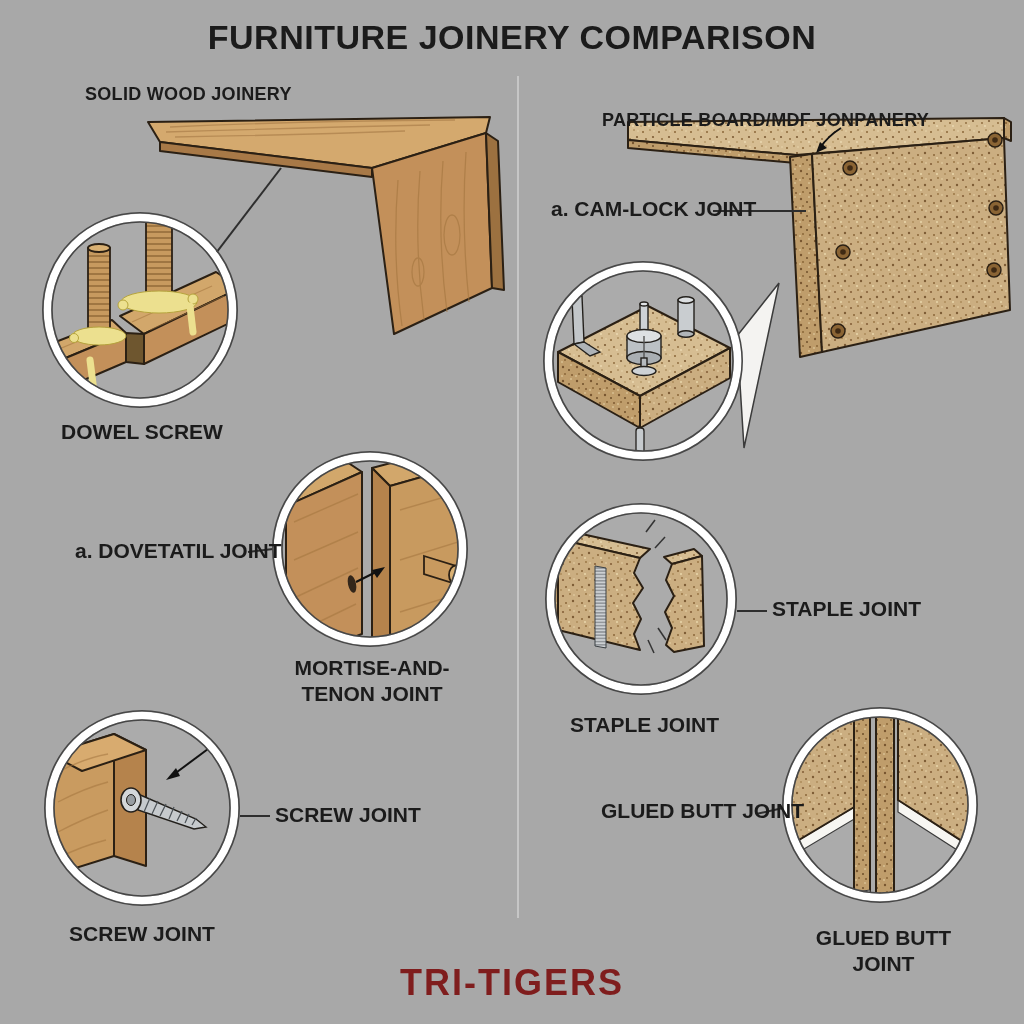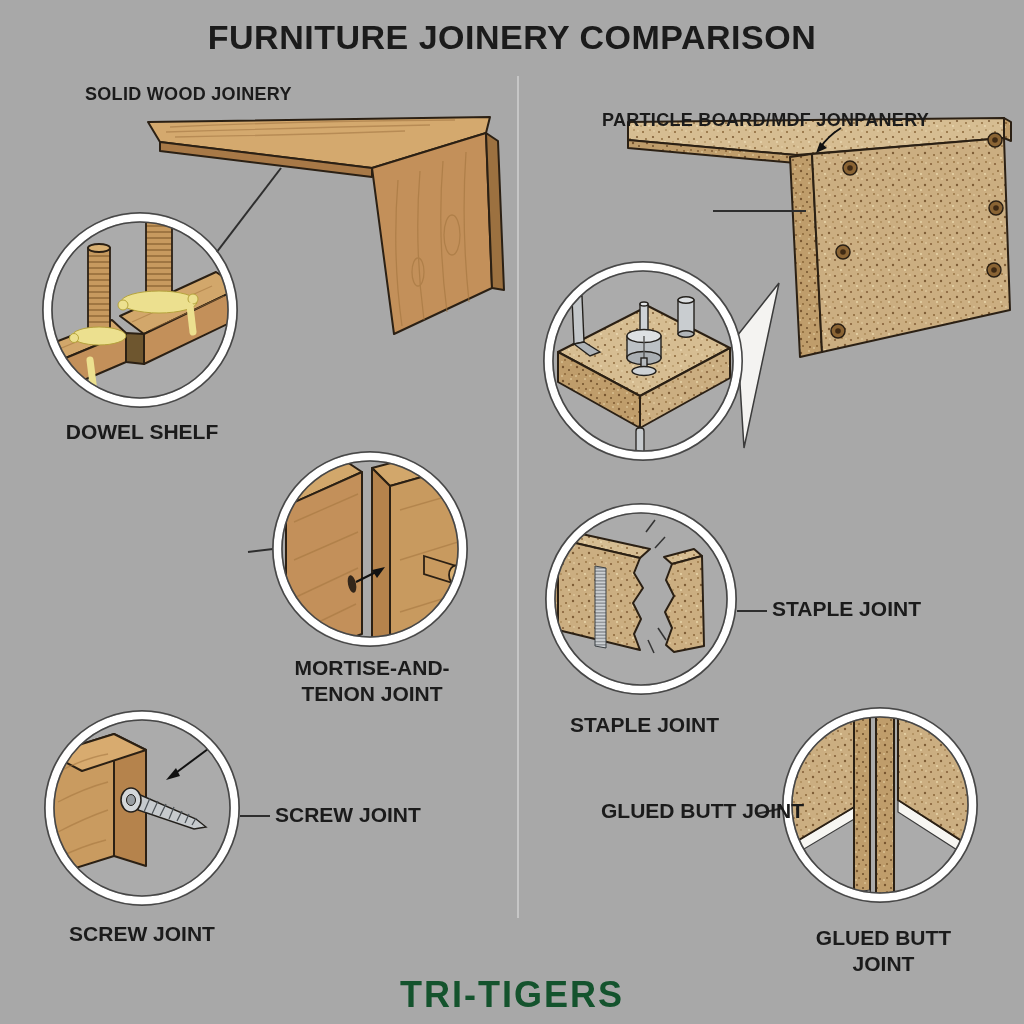--- a/index.html
+++ b/index.html
@@ -5,21 +5,21 @@
   html,body{margin:0;padding:0;background:#7f7f7f;}
   .canvas{position:relative;width:1024px;height:1024px;background:#a8a8a8;overflow:hidden;
           font-family:"Liberation Sans","DejaVu Sans",sans-serif;color:#1b1b1b;}
   .art{position:absolute;left:0;top:0;width:1024px;height:1024px;}
   .lbl{position:absolute;font-weight:700;font-size:21px;white-space:nowrap;color:#1b1b1b;}
   .hdr{font-size:18px;letter-spacing:.3px;}
   .ctr{text-align:center;white-space:normal;line-height:1.25;}
   .title{position:absolute;left:0;right:0;top:18px;text-align:center;font-size:34px;
          font-weight:700;letter-spacing:.5px;}
   .brand{position:absolute;left:0;right:0;top:962px;text-align:center;font-size:36px;
-         font-weight:800;letter-spacing:2px;color:#14532d;margin-top:12px;}
+         font-weight:800;letter-spacing:2px;color:#7f1d1d;}
 </style>
 </head>
 <body>
 
 <div class="canvas">
 
 <svg class="art" viewBox="0 0 1024 1024">
   <defs>
     <pattern id="pbL" width="16" height="16" patternUnits="userSpaceOnUse">
       <rect width="16" height="16" fill="#d6bd92"></rect>
@@ -329,24 +329,26 @@
     <circle cx="880" cy="805" r="97.2" fill="none" stroke="#474747" stroke-width="1.6"></circle>
     <circle cx="880" cy="805" r="88" fill="none" stroke="#474747" stroke-width="1.6"></circle>
   </g>
 </svg>
 
   <div class="title">FURNITURE JOINERY COMPARISON</div>
 
   <div class="lbl hdr" style="left:85px;top:84px;">SOLID WOOD JOINERY</div>
   <div class="lbl hdr" style="left:602px;top:86px;margin-top:24px;">PARTICLE BOARD/MDF JONPANERY</div>
 
-  <div class="lbl ctr" style="left:52px;top:419px;width:180px;">DOWEL SHELF</div>
+  <div class="lbl ctr" style="left:52px;top:419px;width:180px;">DOWEL SCREW</div>
+  <div class="lbl" style="left:75px;top:539px;">a. DOVETATIL JOINT</div>
   <div class="lbl ctr" style="left:258px;top:655px;width:228px;">MORTISE-AND-TENON JOINT</div>
   <div class="lbl" style="left:275px;top:803px;">SCREW JOINT</div>
   <div class="lbl ctr" style="left:52px;top:921px;width:180px;">SCREW JOINT</div>
 
+  <div class="lbl" style="left:551px;top:197px;">a. CAM-LOCK JOINT</div>
   <div class="lbl" style="left:772px;top:597px;">STAPLE JOINT</div>
   <div class="lbl ctr" style="left:552px;top:712px;width:185px;">STAPLE JOINT</div>
   <div class="lbl" style="left:601px;top:799px;">GLUED BUTT JOINT</div>
   <div class="lbl ctr" style="left:786px;top:925px;width:195px;">GLUED BUTT JOINT</div>
 
   <div class="brand">TRI-TIGERS</div>
 </div>
 
 </body></html>

